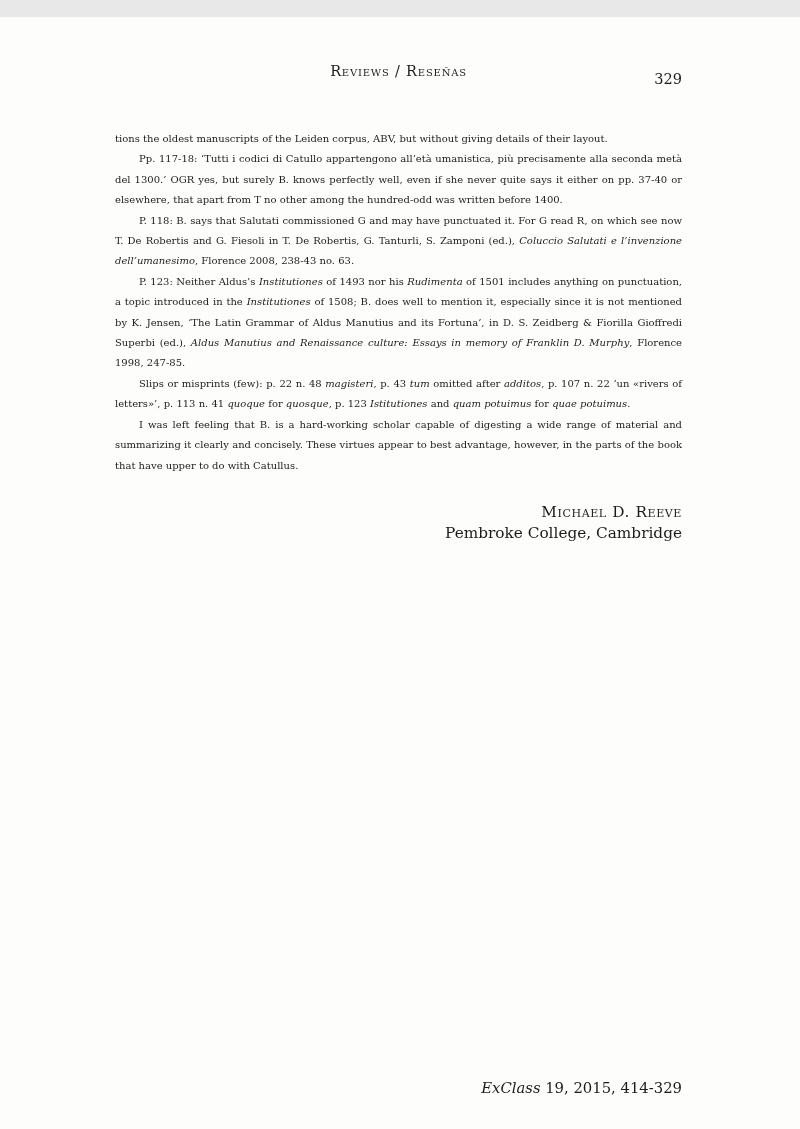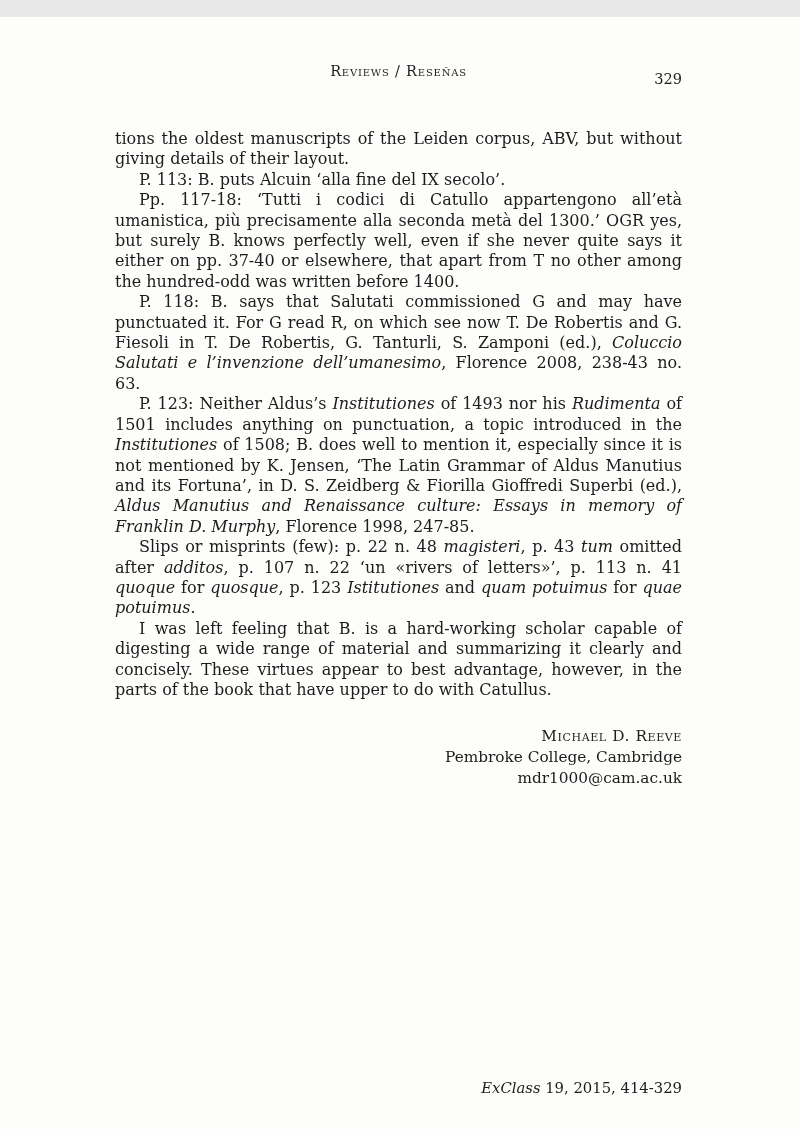--- a/index.html
+++ b/index.html
@@ -30,21 +30,21 @@
     text-align: center;
     font-variant: small-caps;
     letter-spacing: 0.8px;
   }
   .page-number {
     position: absolute;
     right: 0;
     top: 8px;
   }
   .body-text {
-    font-size: 16px;
+    font-size: 10px;
     line-height: 20.4px;
     text-align: justify;
   }
   .para {
     margin: 0;
   }
   .para.indent {
     text-indent: 24px;
   }
   .it {
@@ -73,29 +73,27 @@
 
 <div class="page">
 
   <div class="header">
     <span class="running-title">Reviews / Reseñas</span>
     <span class="page-number">329</span>
   </div>
 
   <div class="body-text">
       <p class="para"><span>tions the oldest manuscripts of the Leiden corpus, ABV, but without giving details of their layout.</span></p>
-      <p class="para indent"><span>P. 113: B. puts Alcuin ‘alla fine del IX secolo’.</span></p>
       <p class="para indent"><span>Pp. 117-18: ‘Tutti i codici di Catullo appartengono all’età umanistica, più precisamente alla seconda metà del 1300.’ OGR yes, but surely B. knows perfectly well, even if she never quite says it either on pp. 37-40 or elsewhere, that apart from T no other among the hundred-odd was written before 1400.</span></p>
       <p class="para indent"><span>P. 118: B. says that Salutati commissioned G and may have punctuated it. For G read R, on which see now T. De Robertis and G. Fiesoli in T. De Robertis, G. Tanturli, S. Zamponi (ed.), </span><span class="it">Coluccio Salutati e l’invenzione dell’umanesimo</span><span>, Florence 2008, 238-43 no. 63.</span></p>
       <p class="para indent"><span>P. 123: Neither Aldus’s </span><span class="it">Institutiones</span><span> of 1493 nor his </span><span class="it">Rudimenta</span><span> of 1501 includes anything on punctuation, a topic introduced in the </span><span class="it">Institutiones</span><span> of 1508; B. does well to mention it, especially since it is not mentioned by K. Jensen, ‘The Latin Grammar of Aldus Manutius and its Fortuna’, in D. S. Zeidberg &amp; Fiorilla Gioffredi Superbi (ed.), </span><span class="it">Aldus Manutius and Renaissance culture: Essays in memory of Franklin D. Murphy</span><span>, Florence 1998, 247-85.</span></p>
       <p class="para indent"><span>Slips or misprints (few): p. 22 n. 48 </span><span class="it">magisteri</span><span>, p. 43 </span><span class="it">tum</span><span> omitted after </span><span class="it">additos</span><span>, p. 107 n. 22 ‘un «rivers of letters»’, p. 113 n. 41 </span><span class="it">quoque</span><span> for </span><span class="it">quosque</span><span>, p. 123 </span><span class="it">Istitutiones</span><span> and </span><span class="it">quam potuimus</span><span> for </span><span class="it">quae potuimus</span><span>.</span></p>
       <p class="para indent"><span>I was left feeling that B. is a hard-working scholar capable of digesting a wide range of material and summarizing it clearly and concisely. These virtues appear to best advantage, however, in the parts of the book that have upper to do with Catullus.</span></p>
     </div>
 
   <div class="signature">
     <div class="sig-name">Michael D. Reeve</div>
     <div>Pembroke College, Cambridge</div>
-    <div>mdr1000@cam.ac.uk</div>
   </div>
 
   <div class="footer"><span class="it">ExClass</span><span> 19, 2015, 414-329</span></div>
 
 </div>
 
 </body></html>

